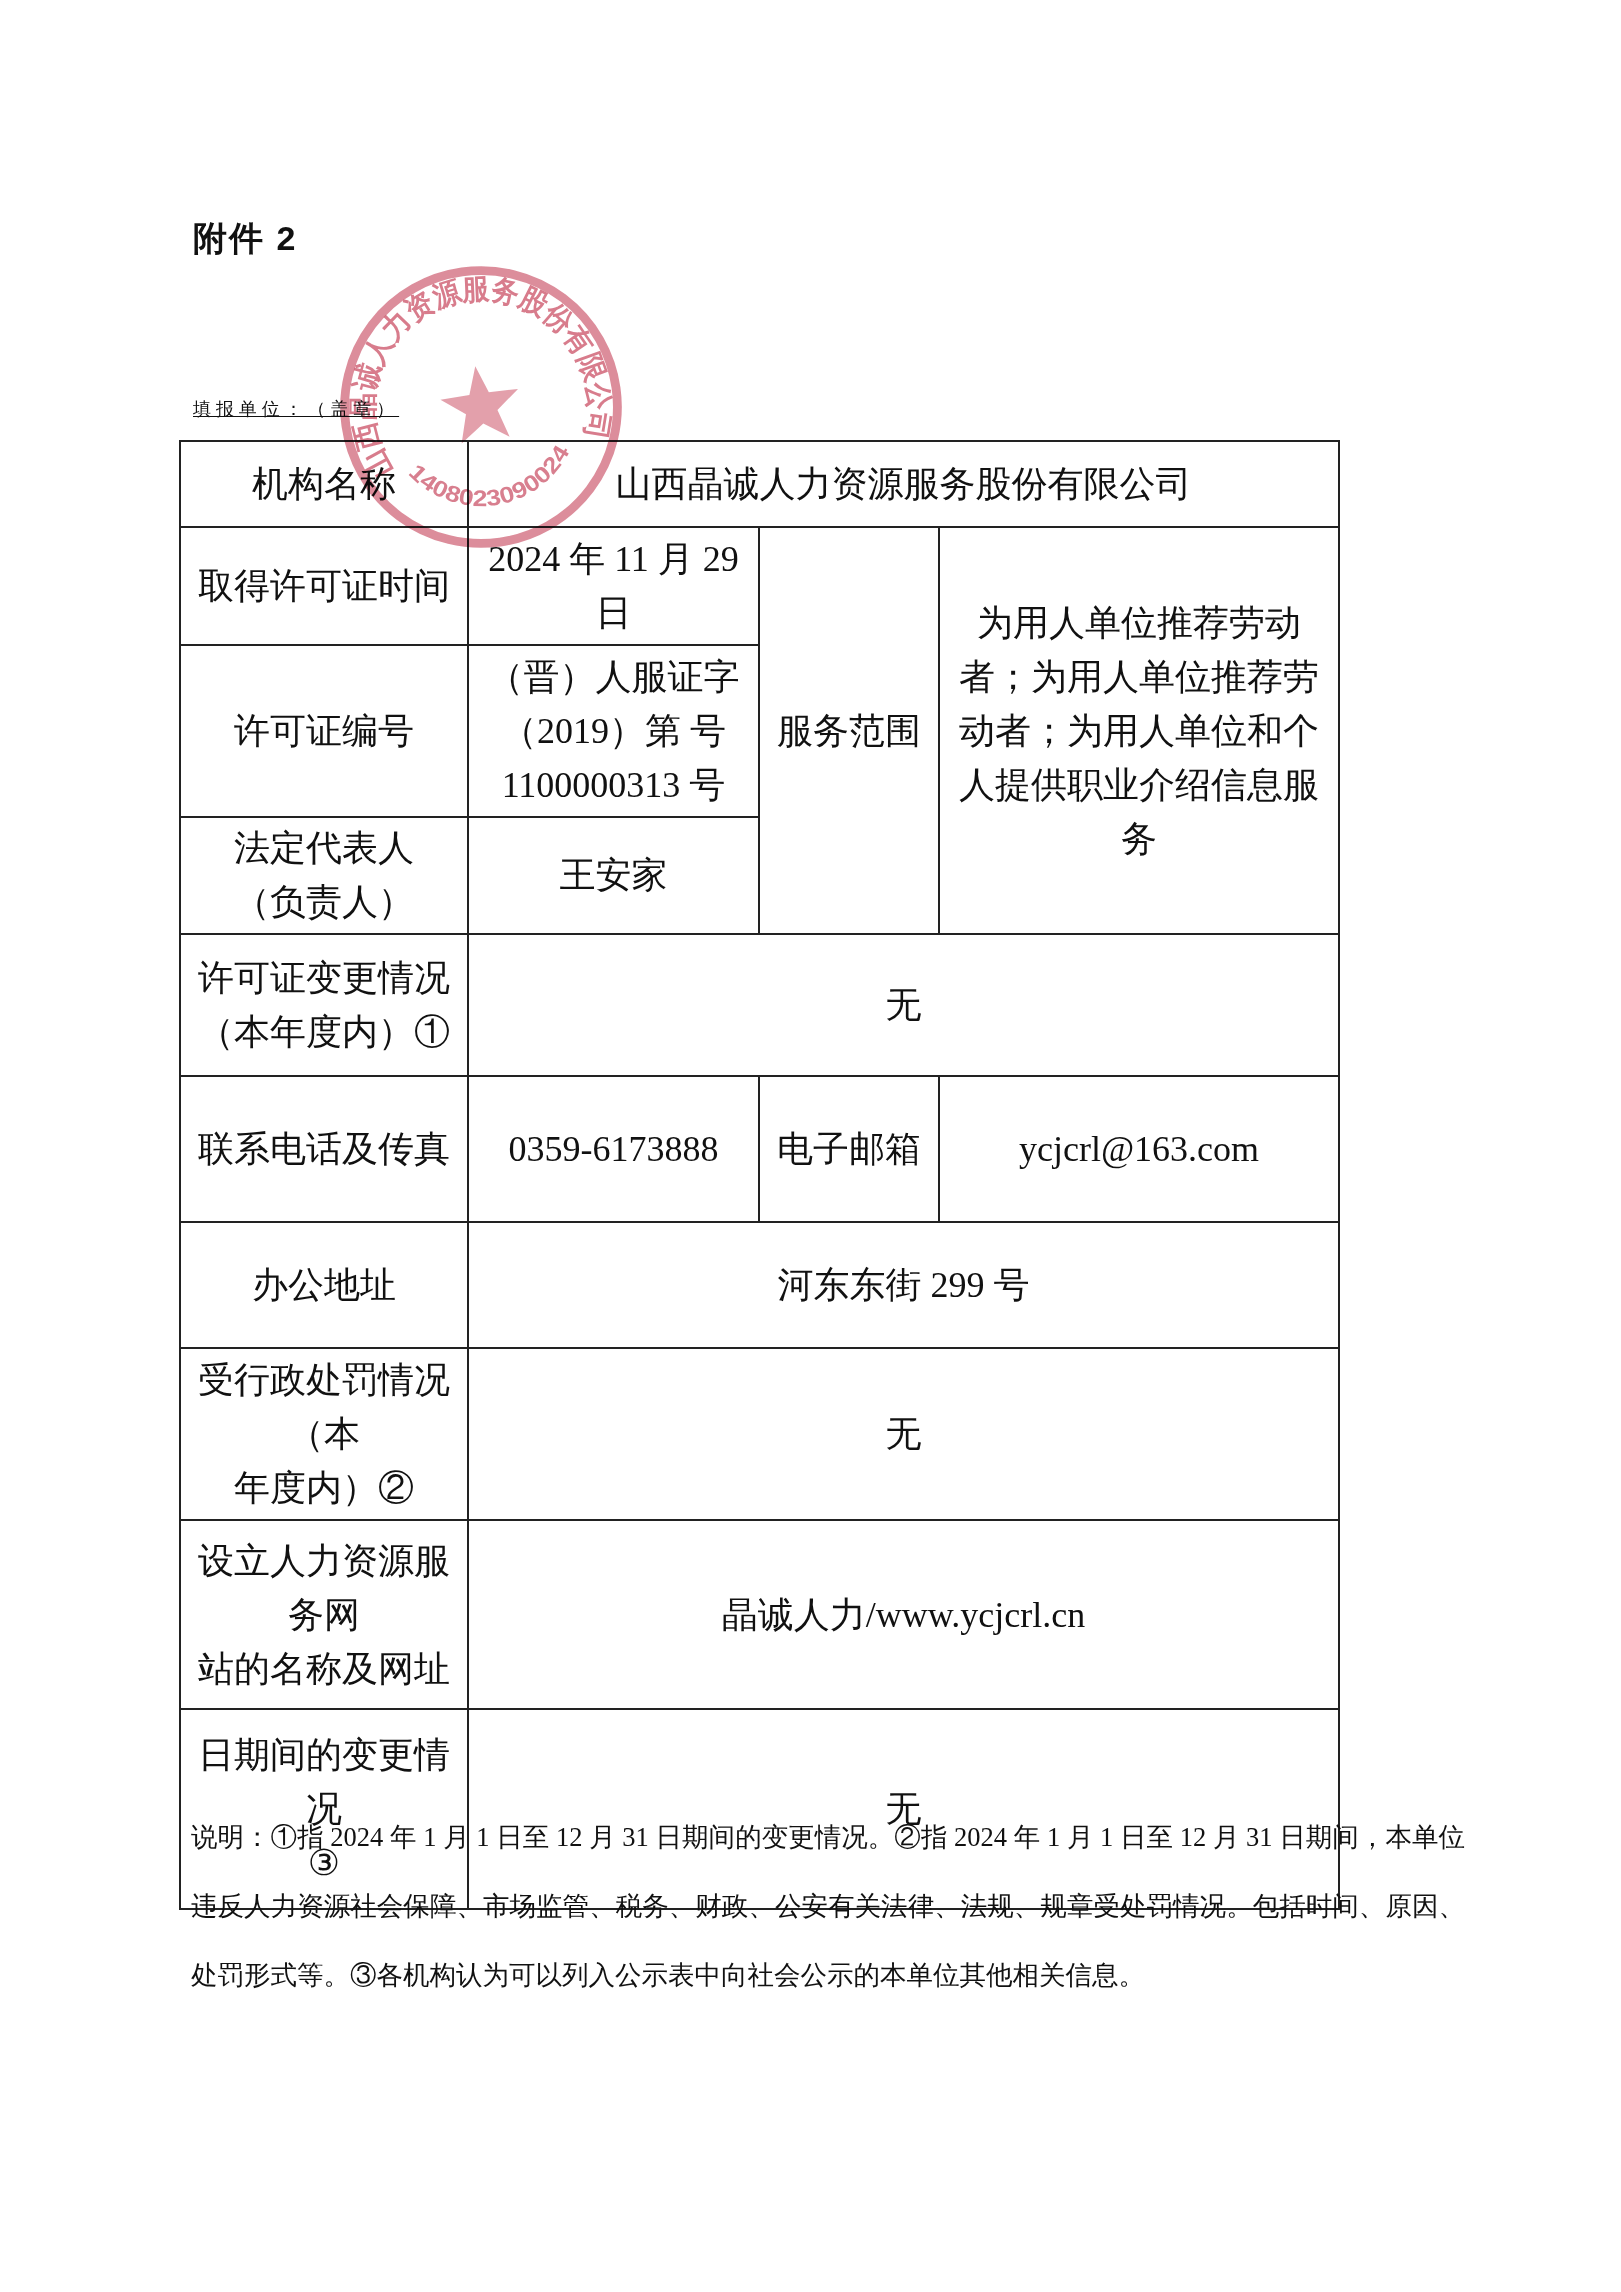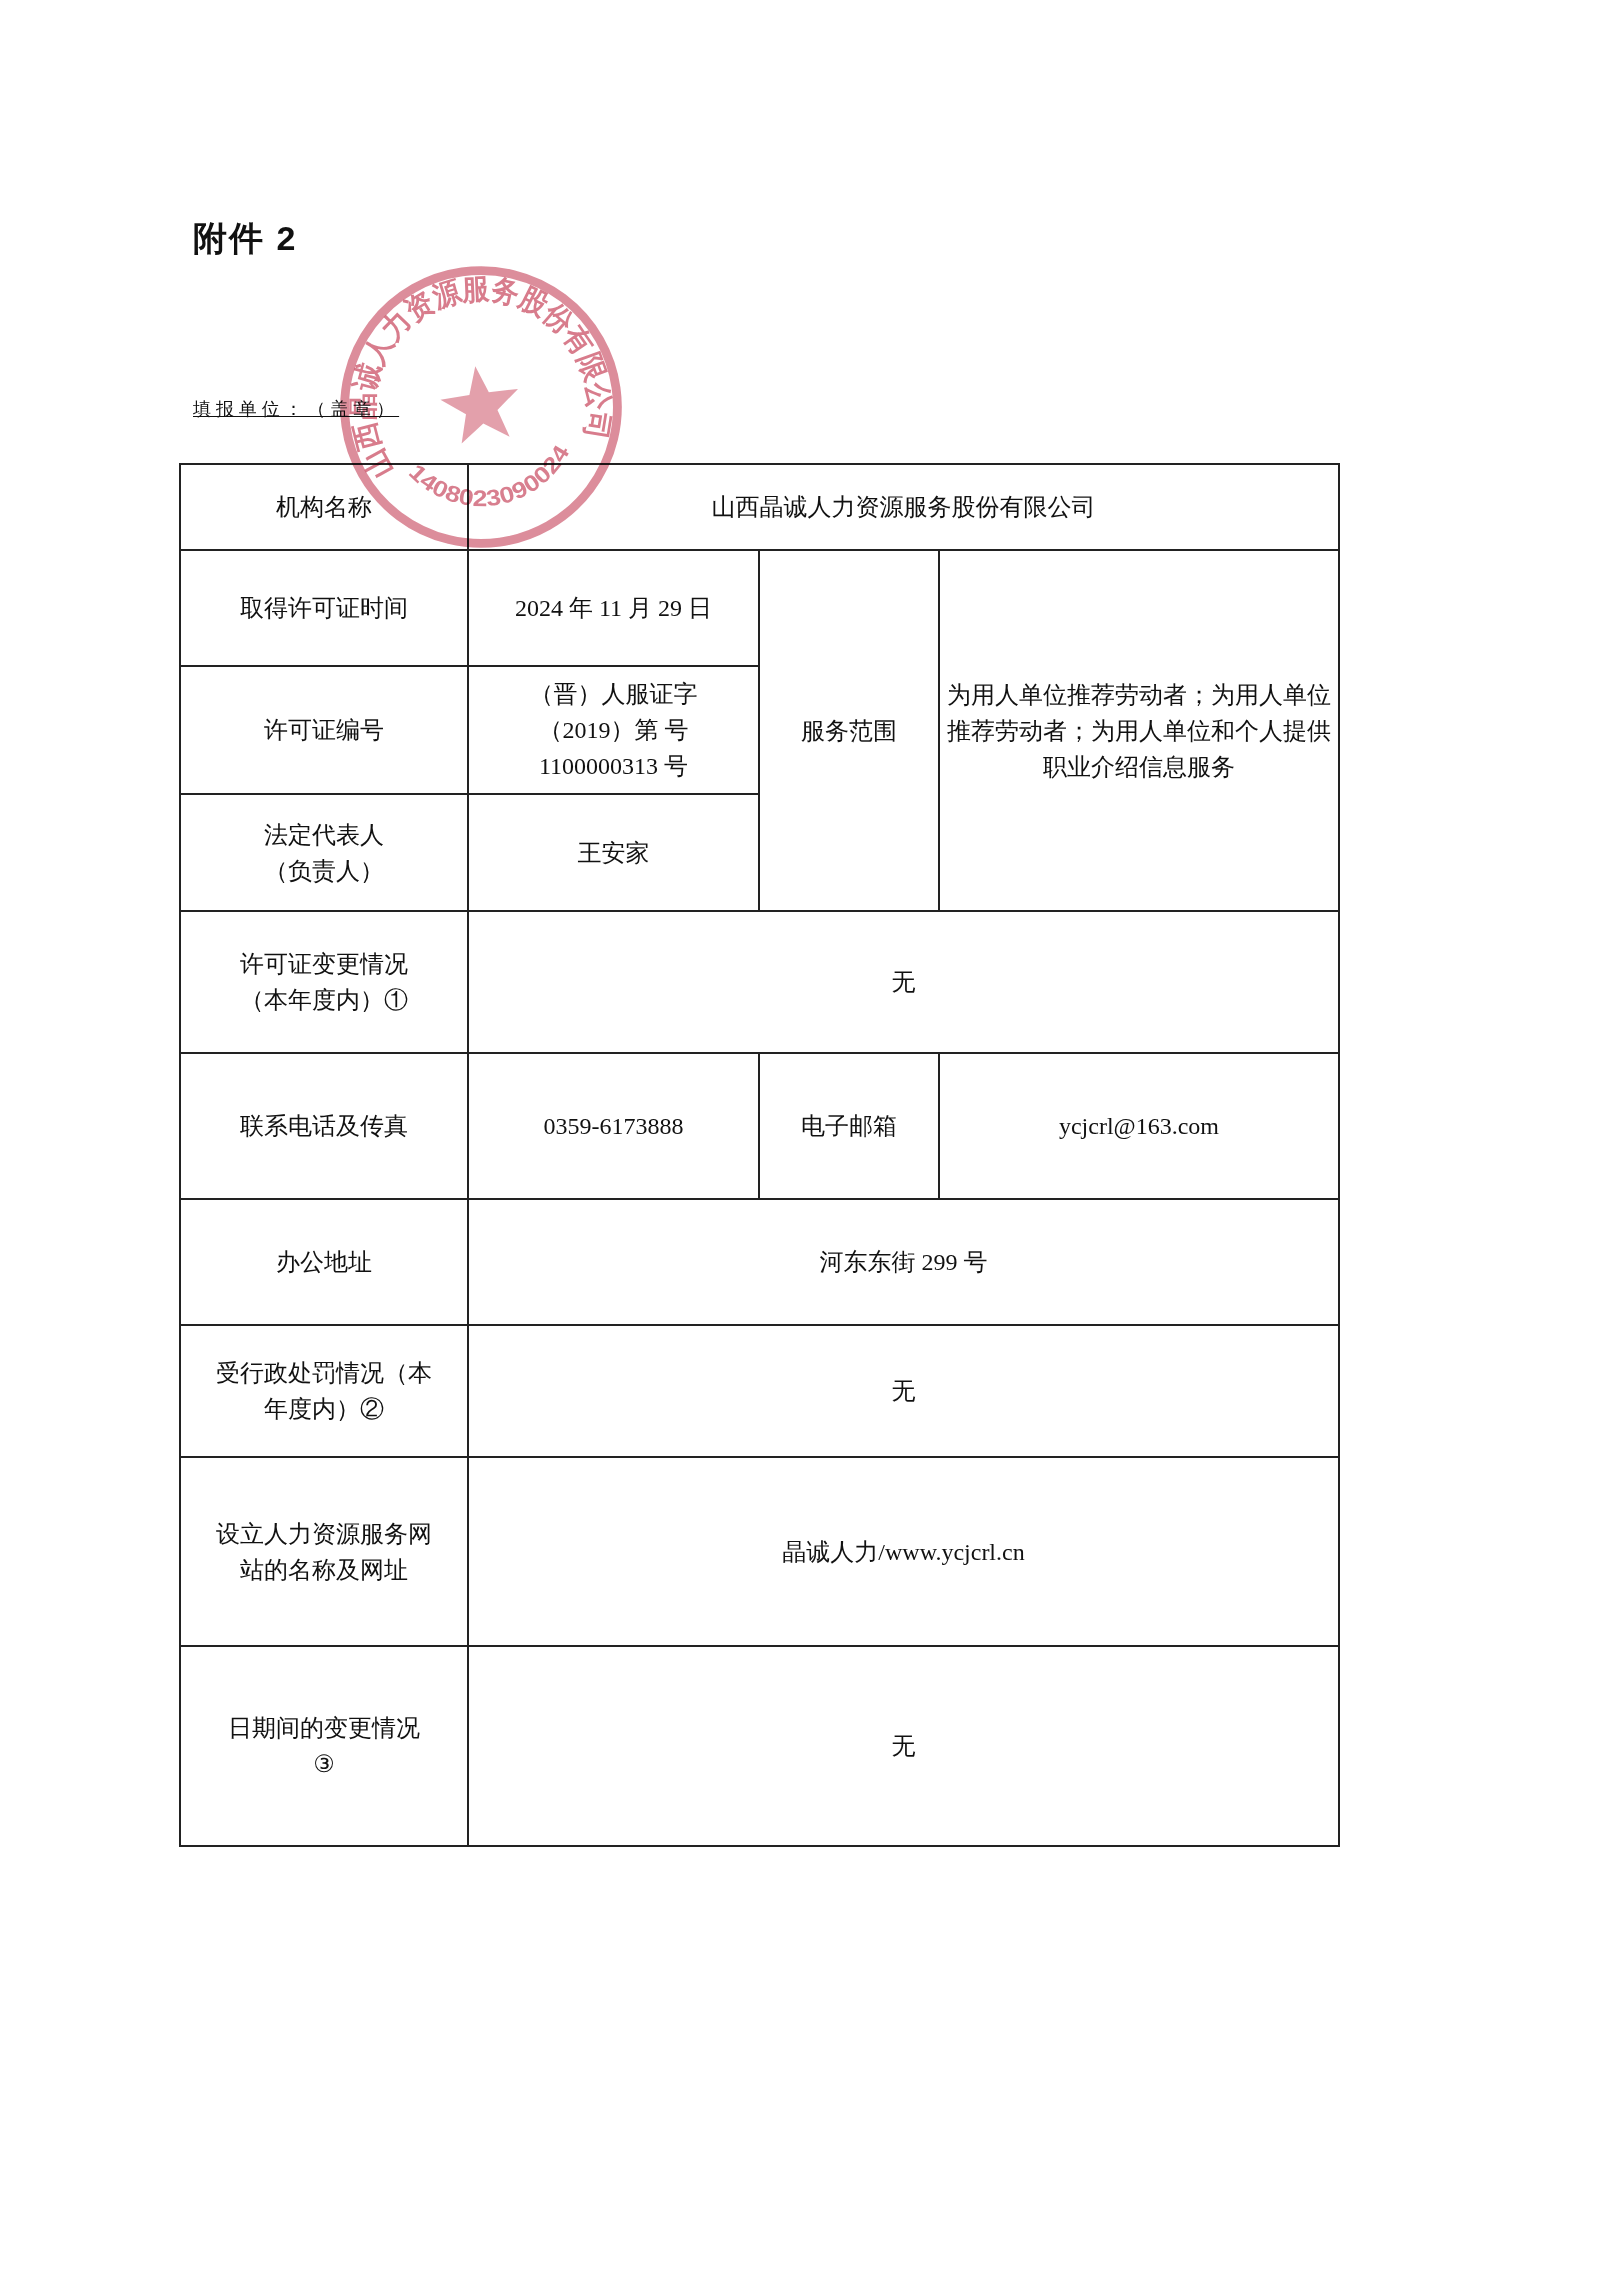--- a/index.html
+++ b/index.html
@@ -23,25 +23,25 @@
     text-align:center;
     font-size:45px;font-weight:700;letter-spacing:2px;
     font-family:"Liberation Sans","DejaVu Sans",sans-serif;
   }
   .fill-unit{
     position:absolute;left:193px;top:397px;
     font-size:18px;letter-spacing:4.9px;text-decoration:underline;
   }
   
   table.form{
-    position:absolute;left:179px;top:463px;
+    position:absolute;left:179px;top:440px;
     width:1160px;
     border-collapse:collapse;
     table-layout:fixed;
-    font-size:24px;
+    font-size:36px;
   }
   table.form td{
     border-left:2px solid #222;border-right:2px solid #222;
     border-top:2.9px solid #222;border-bottom:2.9px solid #222;
     text-align:center;vertical-align:middle;
     padding:3.9px 5.9px;
     line-height:1.5;
     white-space:pre-line;
   }
   td.scope-text{
@@ -146,15 +146,16 @@
       <text font-size="30" fill="#c8495f" opacity="0.82" font-family="Liberation Sans, DejaVu Sans, sans-serif" font-weight="600">
         <textPath href="#sealTopArc" textLength="446" lengthAdjust="spacingAndGlyphs">山西晶诚人力资源服务股份有限公司</textPath>
       </text>
       <polygon points="0,-42 10,-13.8 39.9,-13 16.2,5.3 24.7,34 0,17 -24.7,34 -16.2,5.3 -39.9,-13 -10,-13.8" fill="#cf5a6e" opacity="0.66"></polygon>
       <text font-size="23" fill="#c8495f" opacity="0.8" font-family="Liberation Sans, DejaVu Sans, sans-serif" font-weight="600">
         <textPath href="#sealBotArc" startOffset="4" textLength="196" lengthAdjust="spacingAndGlyphs">1408023090024</textPath>
       </text>
     </g>
   </svg>
 
+  <div class="notes">说明：①指 2024 年 1 月 1 日至 12 月 31 日期间的变更情况。②指 2024 年 1 月 1 日至 12 月 31 日期间，本单位违反人力资源社会保障、市场监管、税务、财政、公安有关法律、法规、规章受处罚情况。包括时间、原因、处罚形式等。③各机构认为可以列入公示表中向社会公示的本单位其他相关信息。</div>
 
 </div>
 
 
 </body></html>

